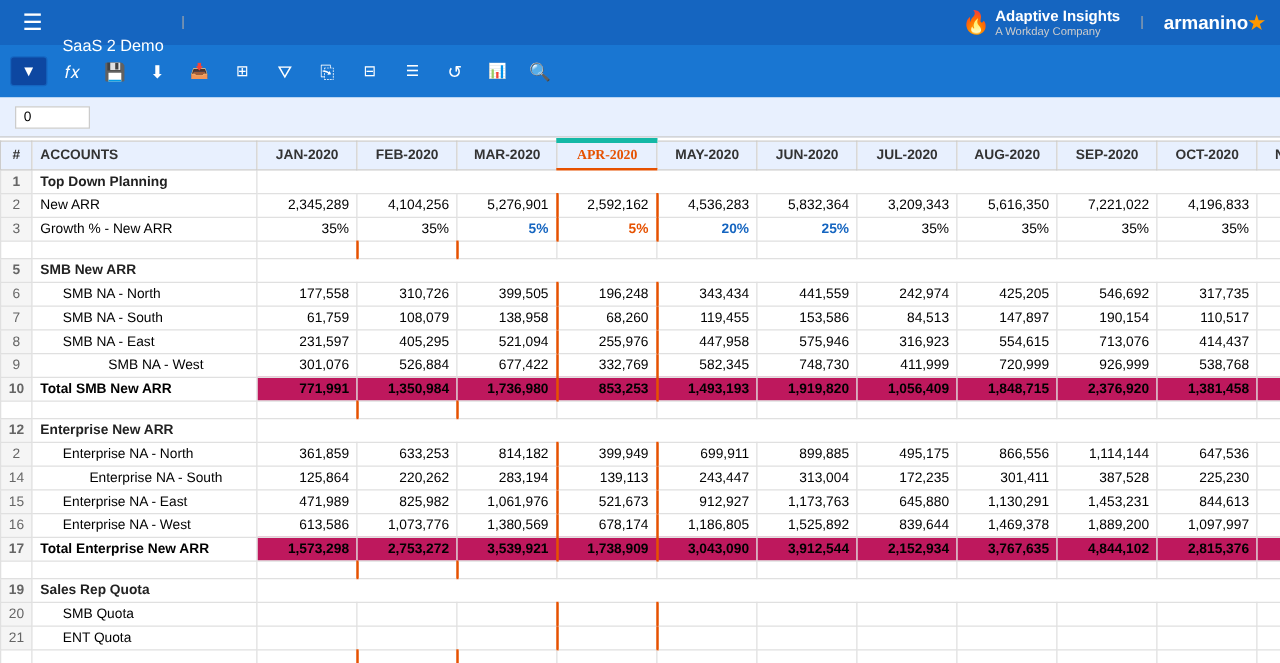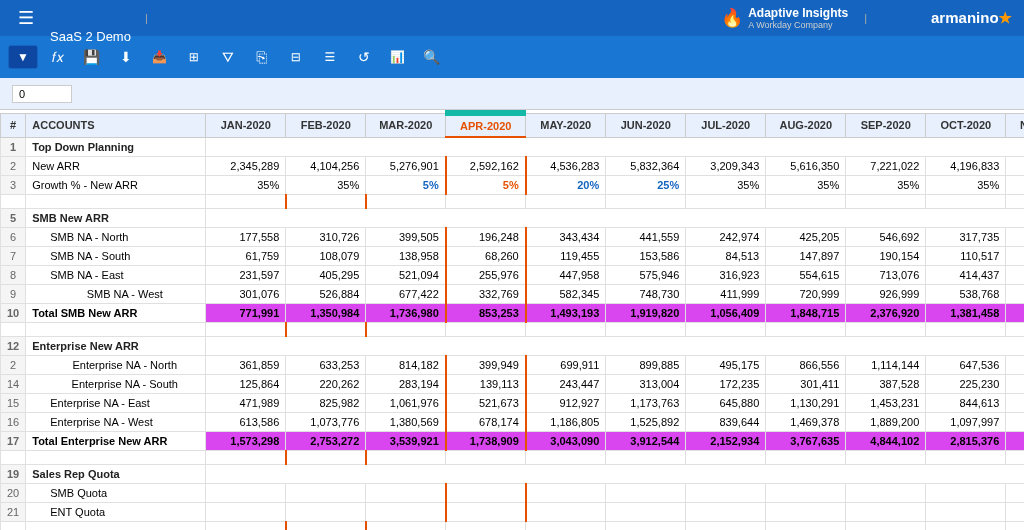--- a/index.html
+++ b/index.html
@@ -86,35 +86,35 @@
       font-weight: bold;
       position: sticky;
       top: 0;
       z-index: 2;
       white-space: nowrap;
       color: #333;
     }
     thead th.col-hash { width: 24px; }
     thead th.col-accounts { text-align: left; min-width: 180px; }
     thead th.col-month { min-width: 80px; }
-    thead th.col-apr { color: #e65100; border-top: 6px solid #14b8a6; border-bottom: 2px solid #e65100; }
+    thead th.col-apr { color: #e65100; border-top: 4px solid #14b8a6; border-bottom: 2px solid #e65100; font-family: Liberation Serif, serif; }
 
     tbody td {
       border: 1px solid #e0e0e0;
       padding: 3px 6px;
       white-space: nowrap;
     }
     tbody td.col-hash { text-align: center; color: #666; background: #f5f5f5; }
     tbody td.col-accounts { text-align: left; background: #fff; }
     tbody td.col-value { text-align: right; }
     tbody td.col-apr { border-left: 2px solid #e65100; border-right: 2px solid #e65100; }
 
     .row-section td { font-weight: bold; background: #fff; }
     .row-section td.col-accounts { color: #222; }
-    .row-total td { font-weight: bold; background: #d946ef; }
+    .row-total td { font-weight: bold; background: #be185d; }
     .row-empty td { height: 14px; }
 
     .val-blue { color: #1565c0; font-weight: bold; }
     .val-orange { color: #e65100; font-weight: bold; }
 
     
     .adaptive-logo { display: flex; align-items: center; gap: 4px; }
     .logo-flame { font-size: 18px; }
   </style>
 </head>
@@ -128,21 +128,21 @@
   </div>
   <div class="top-nav-logos">
     <div class="adaptive-logo">
       <span class="logo-flame" style="color:#ff9800;">🔥</span>
       <div>
         <div style="font-size:12px;font-weight:bold;color:white;">Adaptive Insights</div>
         <div style="font-size:9px;color:#ccc;">A Workday Company</div>
       </div>
     </div>
     <span style="color:#aaa;">|</span>
-    <div style="font-size:15px;font-weight:bold;color:white;margin-left:48px;">armanino<span style="color:#ff9800;">★</span></div>
+    <div style="font-size:15px;font-weight:bold;color:white;">armanino<span style="color:#ff9800;">★</span></div>
   </div>
 </div>
 
 <div class="toolbar">
   <div class="toolbar-dropdown">
     <span>▼</span>
   </div>
   <button class="toolbar-btn" title="Formula">𝑓𝑥</button>
   <button class="toolbar-btn" title="Save">💾</button>
   <button class="toolbar-btn" title="Download">⬇</button>
@@ -327,21 +327,21 @@
           <td></td>
           <td></td>
         </tr>
         <tr class="row-section">
           <td class="col-hash">12</td>
           <td class="col-accounts">Enterprise New ARR</td>
           <td colspan="12"></td>
         </tr>
         <tr>
           <td class="col-hash">2</td>
-          <td class="col-accounts" style="padding-left: 24px; text-align: center;">Enterprise NA - North</td>
+          <td class="col-accounts" style="padding-left: 24px;">Enterprise NA - North</td>
           <td class="col-value">361,859</td>
           <td class="col-value">633,253</td>
           <td class="col-value">814,182</td>
           <td class="col-value col-apr">399,949</td>
           <td class="col-value">699,911</td>
           <td class="col-value">899,885</td>
           <td class="col-value">495,175</td>
           <td class="col-value">866,556</td>
           <td class="col-value">1,114,144</td>
           <td class="col-value">647,536</td>

